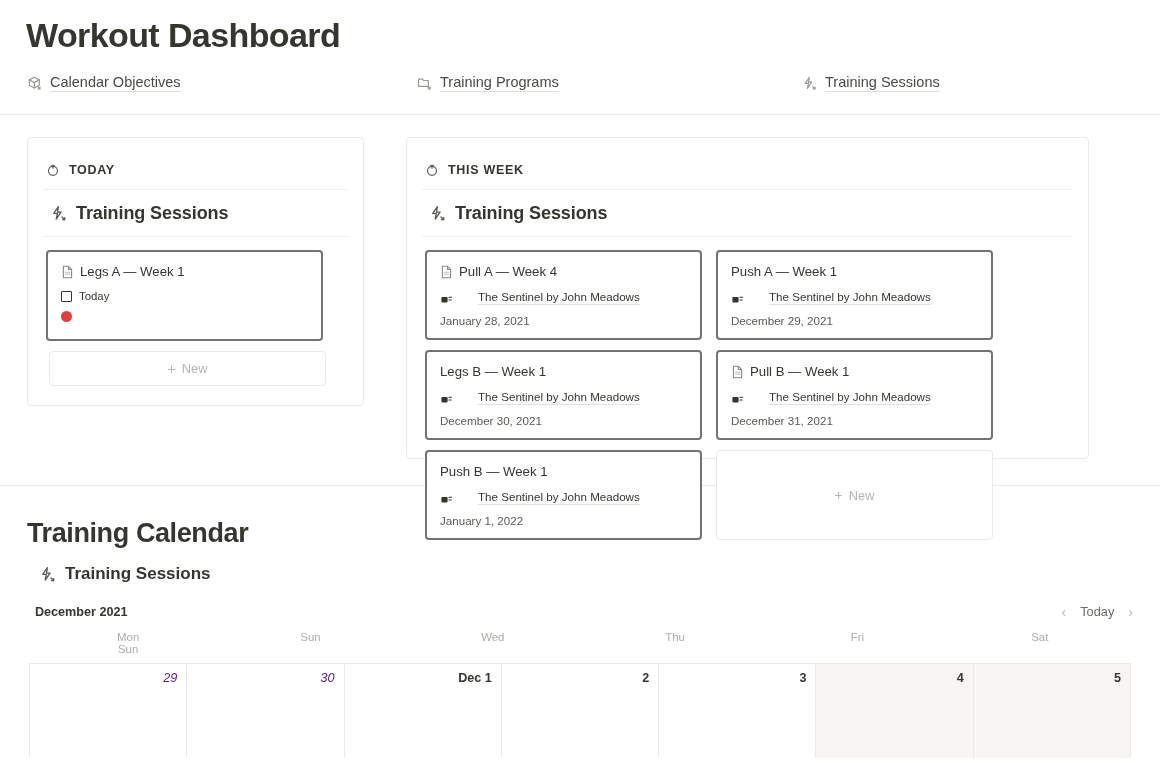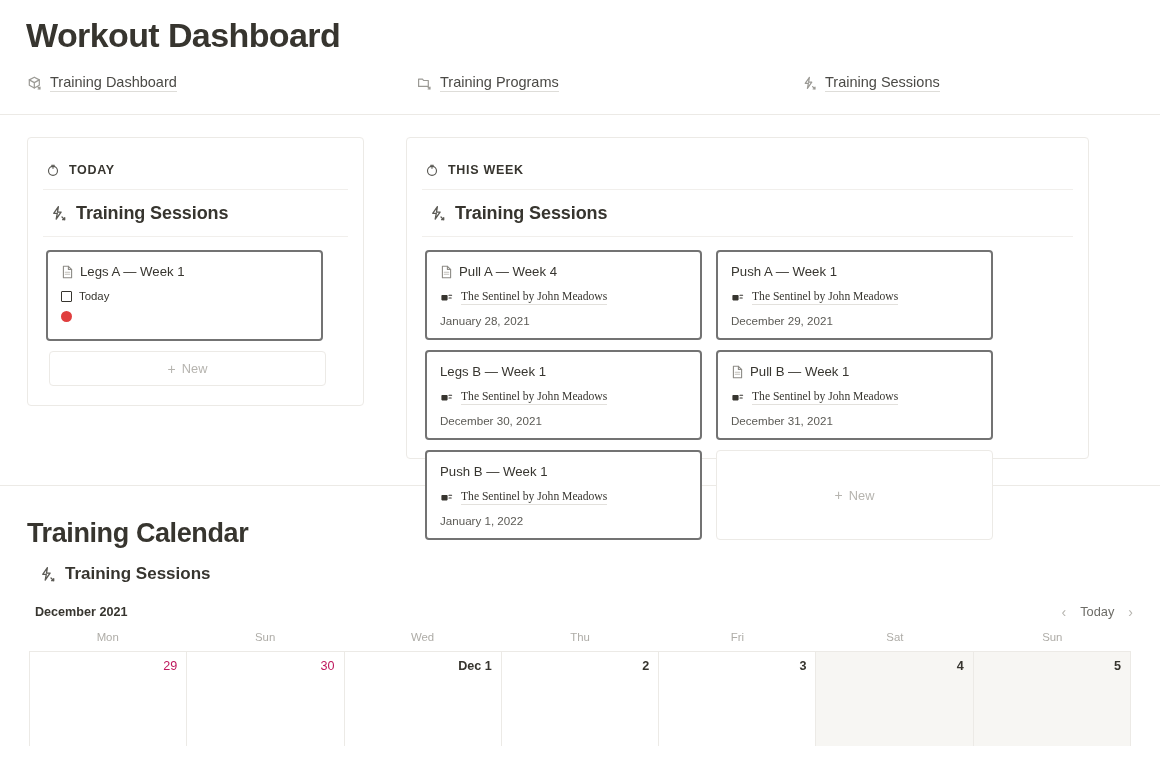--- a/index.html
+++ b/index.html
@@ -129,23 +129,23 @@
     gap: 6px;
     font-size: 13.2px;
     color: #37352f;
     margin-bottom: 11px;
     white-space: nowrap;
   }
   .doc-ico { width: 13px; height: 14px; display: block; flex: none; }
 
   .scard-rel {
     display: flex;
-    gap: 8px;
+    align-items: center;
+    gap: 25px;
     margin-bottom: 9px;
-    font-family: Liberation Serif, serif;
   }
   .scard-rel-text {
     font-size: 11.6px;
     color: #37352f;
     border-bottom: 1px solid #e3e1dd;
     padding-bottom: 1px;
     white-space: nowrap;
   }
   .rel-ico { width: 13px; height: 12px; display: block; flex: none; }
 
@@ -233,22 +233,22 @@
     user-select: none;
   }
   .cal-today-btn {
     font-size: 12.8px;
     color: #6d6c67;
     cursor: pointer;
   }
 
   .cal-dows {
     display: grid;
-    grid-template-columns: repeat(7, 1fr);
-    padding: 12px 29px 0 29px;
+    grid-template-columns: repeat(6, 1fr);
+    padding: 12px 29px 0 37px;
   }
   .cal-dow {
     text-align: center;
     font-size: 11.4px;
     color: #aeaca7;
   }
 
   .cal-grid {
     display: grid;
     grid-template-columns: repeat(7, 1fr);
@@ -258,41 +258,41 @@
     height: 95px;
   }
   .cal-cell {
     border-right: 1px solid #eceae6;
     padding: 7px 9px 0 0;
     text-align: right;
     font-size: 12.6px;
     background: #fff;
   }
   .cal-cell.weekend { background: #f7f6f3; }
-  .cal-cell.dim { color: #be185d; }
+  .cal-cell.dim { color: #4c1d95; font-style: italic; }
   .cal-cell.cur { color: #37352f; font-weight: bold; }
 </style>
 </head>
 <body>
 
 <div class="page">
 
   <div class="page-title">Workout Dashboard</div>
 
   <div class="nav-row">
 
     <div class="nav-item">
       <span class="nav-ico">
         <svg viewBox="0 0 17 17" width="17" height="17" fill="none" stroke="#9b9a95" stroke-width="1.2" stroke-linejoin="round" stroke-linecap="round">
           <path d="M8.3 2.2 13.3 4.9v5.4L8.3 13 3.3 10.3V4.9z"></path>
           <path d="M3.3 4.9 8.3 7.6l5-2.7M8.3 7.6V13"></path>
           <path d="M11.6 11.6l2.4 2.4M14 14v-1.9M14 14h-1.9"></path>
         </svg>
       </span>
-      <span class="nav-item-label">Training Dashboard</span>
+      <span class="nav-item-label">Calendar Objectives</span>
     </div>
 
     <div class="nav-item">
       <span class="nav-ico">
         <svg viewBox="0 0 17 17" width="17" height="17" fill="none" stroke="#9b9a95" stroke-width="1.2" stroke-linejoin="round" stroke-linecap="round">
           <path d="M2.6 4.1h3.9l1.1 1.4h4.7v5.9H2.6z"></path>
           <path d="M11.6 11.6l2.4 2.4M14 14v-1.9M14 14h-1.9"></path>
         </svg>
       </span>
       <span class="nav-item-label">Training Programs</span>

